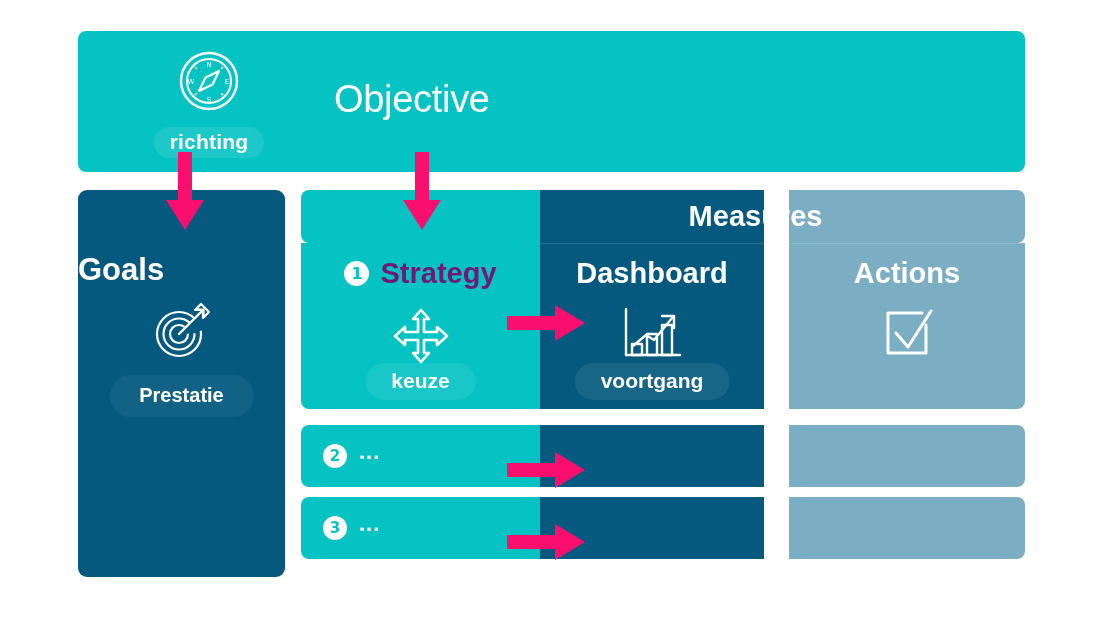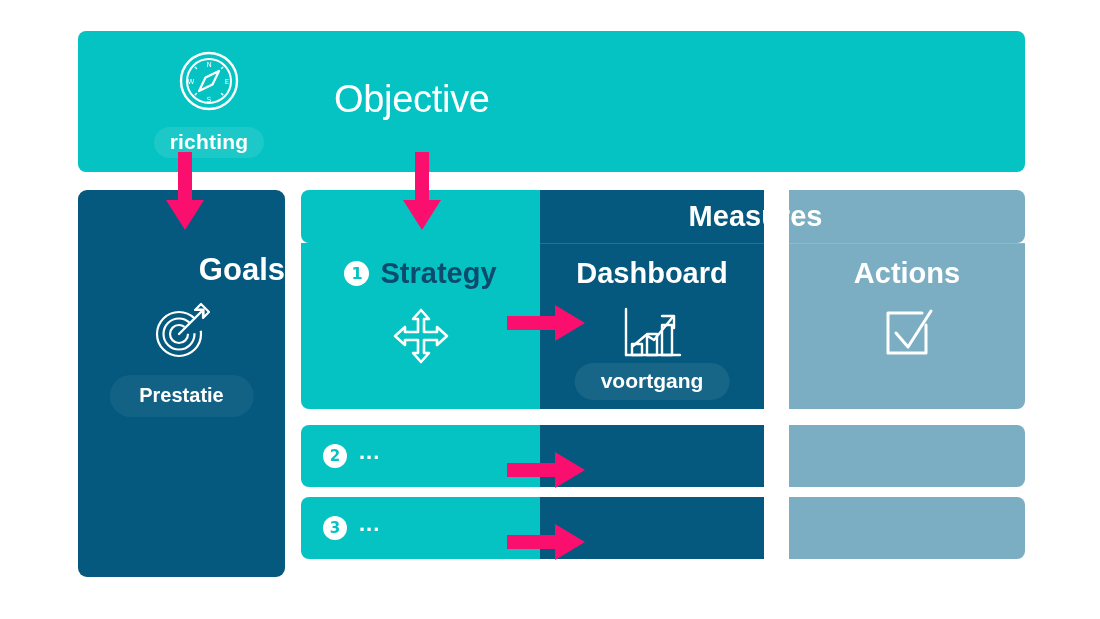--- a/index.html
+++ b/index.html
@@ -74,21 +74,21 @@
     top: 190px;
     width: 207px;
     height: 387px;
     background: #05597E;
     border-radius: 9px;
   }
   .goals-title {
     position: absolute;
     left: 0; right: 0;
     top: 62px;
-    text-align: right;
+    text-align: left;
     font-size: 31px;
     font-weight: bold;
     color: #ffffff;
   }
   .goals-icon {
     position: absolute;
     left: 0; right: 0;
     top: 110px;
     display: flex;
     justify-content: center;
@@ -224,21 +224,21 @@
     display: flex;
     align-items: center;
     justify-content: center;
     flex: 0 0 auto;
     line-height: 1;
     font-family: "DejaVu Sans", sans-serif;
   }
   .strategy-head .cell-title-inline {
     font-size: 29px;
     font-weight: bold;
-    color: #0c4a6e;
+    color: #701a75;
   }
 
   
   .small-row-content {
     position: absolute;
     left: 22px;
     top: 0;
     bottom: 0;
     display: flex;
     align-items: center;
@@ -324,20 +324,21 @@
       <div class="cell teal">
         <div class="strategy-head">
           <span class="num-badge">1</span>
           <span class="cell-title-inline">Strategy</span>
         </div>
         <div class="cell-icon">
           <svg width="62" height="62" viewBox="0 0 62 62" fill="none" stroke="#ffffff" stroke-width="2.6" stroke-linejoin="round" stroke-linecap="round">
             <path d="M31 5 L39 14 L34 14 L34 27 L47 27 L47 22 L57 31 L47 40 L47 35 L34 35 L34 48 L39 48 L31 57 L23 48 L28 48 L28 35 L15 35 L15 40 L5 31 L15 22 L15 27 L28 27 L28 14 L23 14 Z"></path>
           </svg>
         </div>
+        <div class="cell-pill pill-soft">keuze</div>
       </div>
 
       <div class="cell blue">
         <div class="cell-title">Dashboard</div>
         <div class="cell-icon">
           <svg width="64" height="58" viewBox="0 0 64 58" fill="none" stroke="#ffffff" stroke-width="2.4" stroke-linecap="round" stroke-linejoin="round">
             <line x1="6" y1="4" x2="6" y2="50"></line>
             <line x1="6" y1="50" x2="60" y2="50"></line>
             <rect x="12" y="39" width="10" height="11"></rect>
             <rect x="27" y="29" width="10" height="21"></rect>

